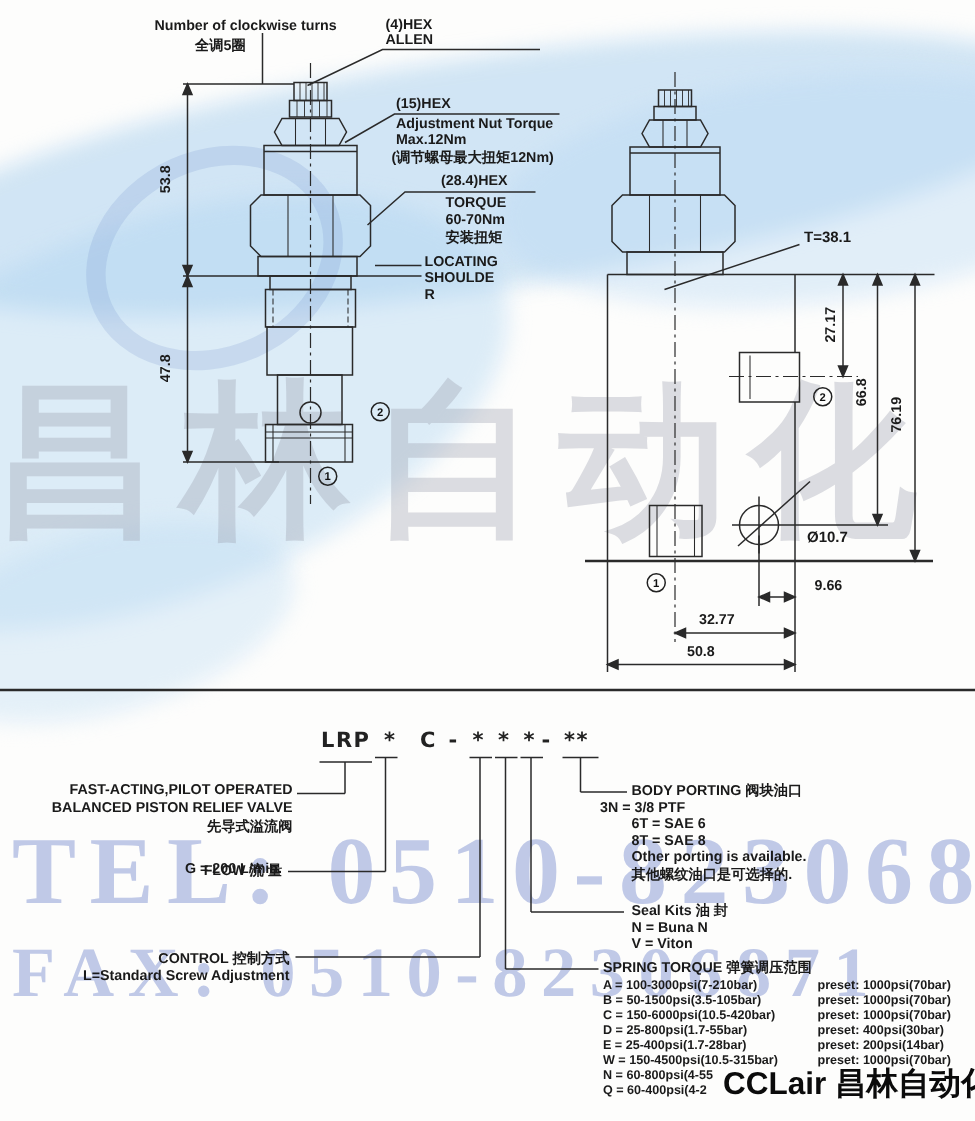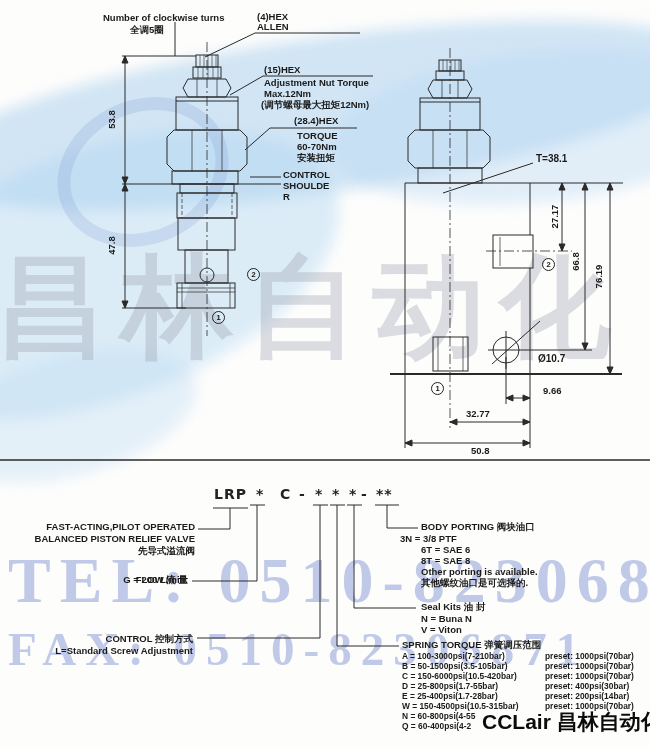--- a/index.html
+++ b/index.html
@@ -138,34 +138,34 @@
   <div class="lbl" style="left:257px;top:11px;">(4)HEX</div>
   <div class="lbl" style="left:257px;top:21px;">ALLEN</div>
   <div class="lbl" style="left:264px;top:64px;">(15)HEX</div>
   <div class="lbl" style="left:264px;top:77px;text-align:right;">Adjustment Nut Torque</div>
   <div class="lbl" style="left:264px;top:88px;">Max.12Nm</div>
   <div class="lbl" style="left:261px;top:99px;">(调节螺母最大扭矩12Nm)</div>
   <div class="lbl" style="left:294px;top:115px;">(28.4)HEX</div>
   <div class="lbl" style="left:297px;top:130px;">TORQUE</div>
   <div class="lbl" style="left:297px;top:141px;">60-70Nm</div>
   <div class="lbl" style="left:297px;top:152px;">安装扭矩</div>
-  <div class="lbl" style="left:283px;top:169px;">CONTROL</div>
+  <div class="lbl" style="left:283px;top:169px;">LOCATING</div>
   <div class="lbl" style="left:283px;top:180px;">SHOULDE</div>
   <div class="lbl" style="left:283px;top:191px;">R</div>
   <div class="lbl" style="left:536px;top:153px;font-size:10px;">T=38.1</div>
   <div class="lbl" style="left:538px;top:313px;font-size:10px;margin-top:40px;">Ø10.7</div>
 
   <div class="lbl rot" style="left:86px;top:114px;">53.8</div>
   <div class="lbl rot" style="left:86px;top:240px;">47.8</div>
   <div class="lbl rot" style="left:529px;top:211px;">27.17</div>
   <div class="lbl rot" style="left:550px;top:256px;">66.8</div>
   <div class="lbl rot" style="left:573px;top:271px;">76.19</div>
   <div class="lbl" style="left:543px;top:385px;">9.66</div>
   <div class="lbl" style="left:466px;top:408px;">32.77</div>
-  <div class="lbl" style="left:471px;top:429px;margin-top:16px;">50.8</div>
+  <div class="lbl" style="left:458px;top:429px;">50.8</div>
 
   <div class="port" style="left:247px;top:268px;">2</div>
   <div class="port" style="left:212px;top:311px;">1</div>
   <div class="port" style="left:542px;top:258px;">2</div>
   <div class="port" style="left:431px;top:382px;">1</div>
 
   <span class="code-seg" style="left:214px;">LRP</span>
   <span class="code-seg" style="left:256px;">*</span>
   <span class="code-seg" style="left:280px;">C</span>
   <span class="code-seg" style="left:299px;">-</span>

